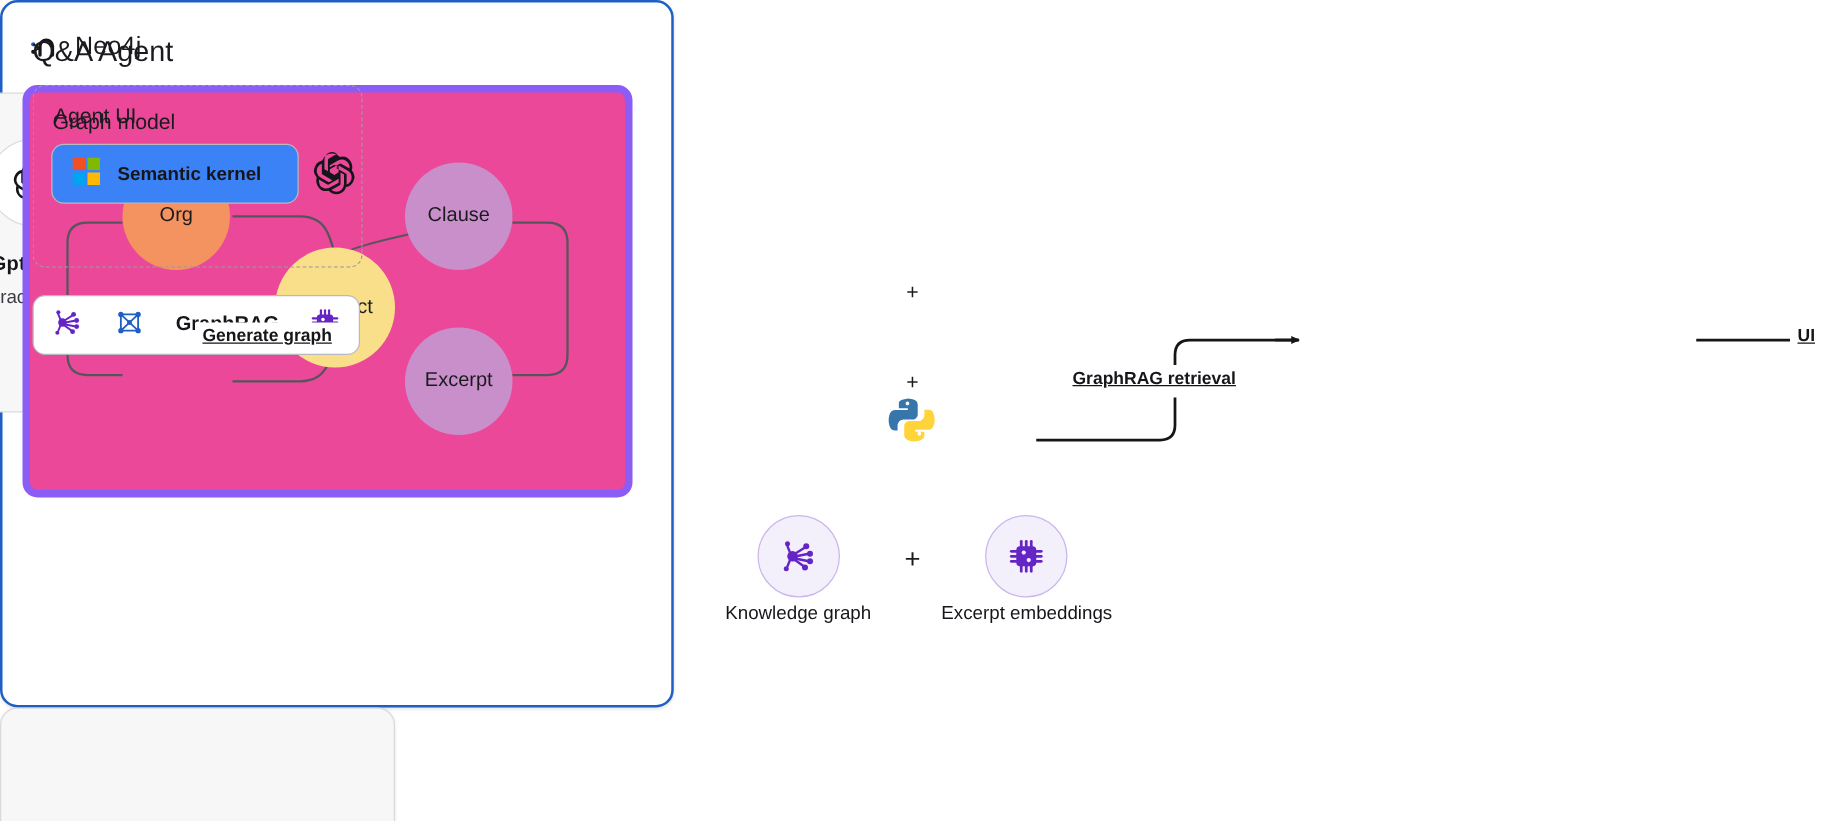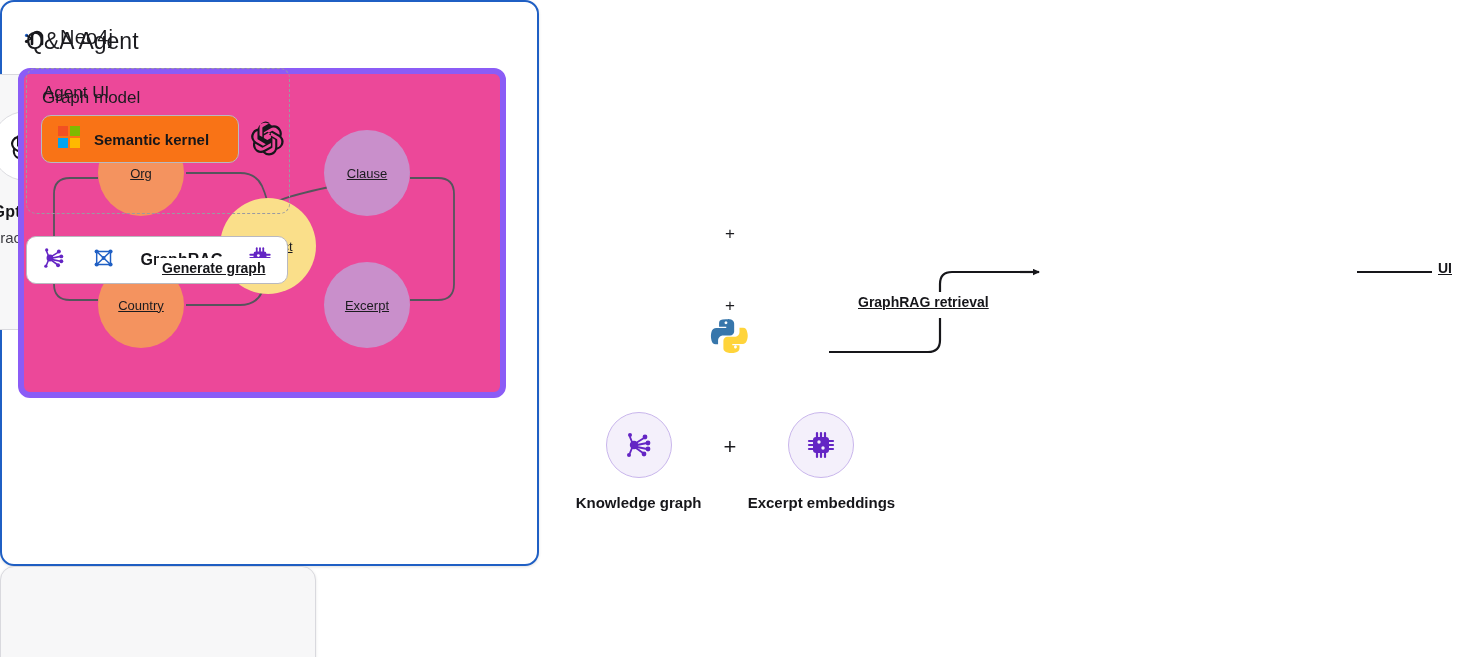--- a/index.html
+++ b/index.html
@@ -60,54 +60,54 @@
     position:absolute;left:18px;top:68px;width:476px;height:318px;
     background:#ec4899;border:6px solid #8b5cf6;border-radius:12px;
   }
   #graph-model-title{
     position:absolute;left:18px;top:14px;font-size:17px;color:#1b1b1f;
   }
 
   .node{
     position:absolute;border-radius:50%;
     display:flex;align-items:center;justify-content:center;
-    font-size:13px;color:#1b1b1f;text-decoration:underline;
+    font-size:16px;color:#1b1b1f;
   }
 
   svg.edges{position:absolute;left:0;top:0;width:476px;height:318px;overflow:visible;}
 
   
   #neo4j-bottom{
     position:absolute;left:0;right:0;top:412px;
     display:flex;align-items:flex-start;justify-content:center;gap:0;
   }
   .icon-col{display:flex;flex-direction:column;align-items:center;width:170px;}
   .round-icon{
     width:64px;height:64px;border-radius:50%;
     background:#f4f0fb;border:1px solid #c9b6ec;
     display:flex;align-items:center;justify-content:center;
   }
-  .icon-col .cap{margin-top:16px;font-size:15px;font-weight:700;color:#16161a;white-space:nowrap;}
+  .icon-col .cap{margin-top:4px;font-size:15px;font-weight:400;color:#16161a;white-space:nowrap;}
   .plus-sep{font-size:22px;color:#1b1b1f;margin-top:22px;font-weight:400;}
 
   
   #qa-card{
     left:1041px; top:58px; width:314px; height:404px;
     background:#f7f7f8;border:1px solid #d9d9de;border-radius:14px;
     box-shadow:0 1px 3px rgba(0,0,0,.10);
   }
   #qa-title{position:absolute;left:26px;top:28px;font-size:23px;color:#1b1b1f;}
   #agent-ui-box{
     position:absolute;left:26px;top:68px;width:262px;height:144px;
     border:1.6px dashed #9a9aa2;border-radius:10px;
   }
   #agent-ui-title{position:absolute;left:16px;top:14px;font-size:17px;color:#1b1b1f;}
   #sk-pill{
     position:absolute;left:14px;top:46px;width:198px;height:48px;
-    background:#f97316;border:1px solid #b9b9c0;border-radius:10px;
+    background:#3b82f6;border:1px solid #b9b9c0;border-radius:10px;
     display:flex;align-items:center;gap:14px;padding-left:16px;box-sizing:border-box;
   }
   #sk-pill .lbl{font-size:15px;font-weight:700;color:#16161a;}
   #openai-mark{position:absolute;left:222px;top:52px;}
 
   .plus-row{position:absolute;left:0;right:0;text-align:center;font-size:17px;color:#1b1b1f;}
 
   #graphrag-pill{
     position:absolute;left:26px;top:236px;width:262px;height:48px;
     background:#ffffff;border:1px solid #b9b9c0;border-radius:10px;
@@ -187,23 +187,20 @@
           <path d="M74,104 H46 Q30,104 30,120 V210 Q30,226 46,226 H74"></path>
 
           <path d="M162,231 H216 Q232,231 238,218 Q244,206 244,198"></path>
 
           <path d="M386,104 H414 Q430,104 430,120 V210 Q430,226 414,226 H386"></path>
         </g>
       </svg>
 
       <div class="node" style="left:74px;top:56px;width:86px;height:86px;background:#F4935F;">
         <span>Org</span>
-      </div>
-      <div class="node" style="left:74px;top:188px;width:86px;height:86px;background:#F4935F;">
-        <span>Country</span>
       </div>
       <div class="node" style="left:196px;top:124px;width:96px;height:96px;background:#FADF8A;">
         <span>Contract</span>
       </div>
       <div class="node" style="left:300px;top:188px;width:86px;height:86px;background:#C98FCB;">
         <span>Excerpt</span>
       </div>
       <div class="node" style="left:300px;top:56px;width:86px;height:86px;background:#C98FCB;">
         <span>Clause</span>
       </div>

